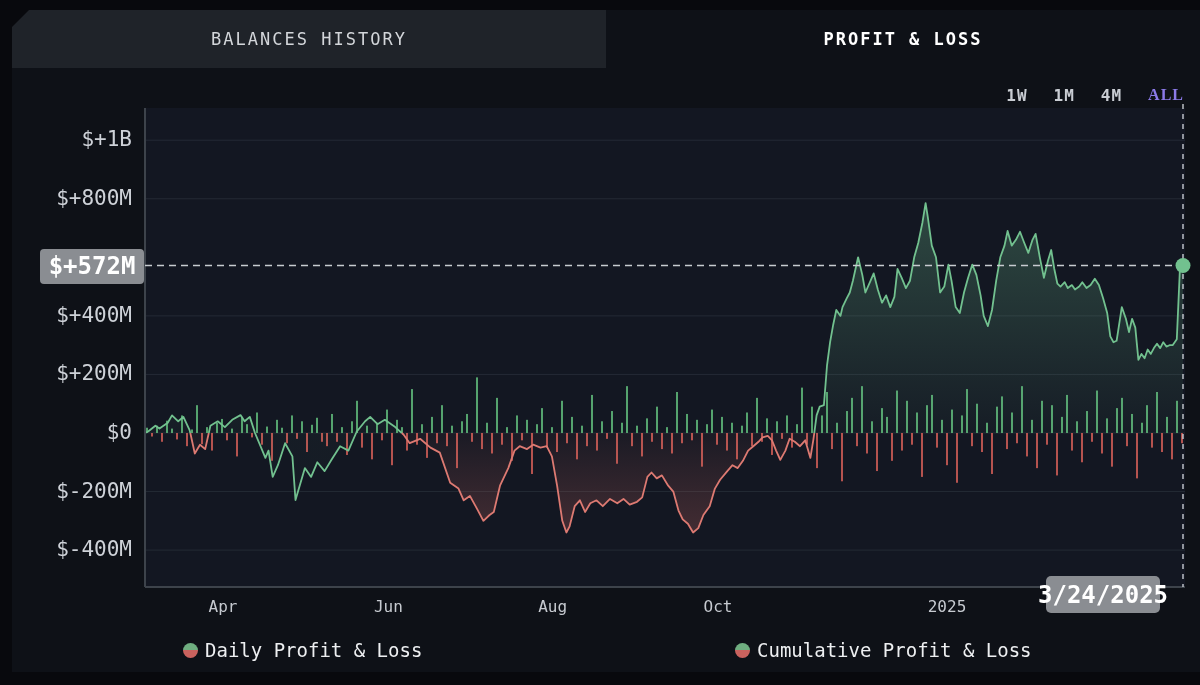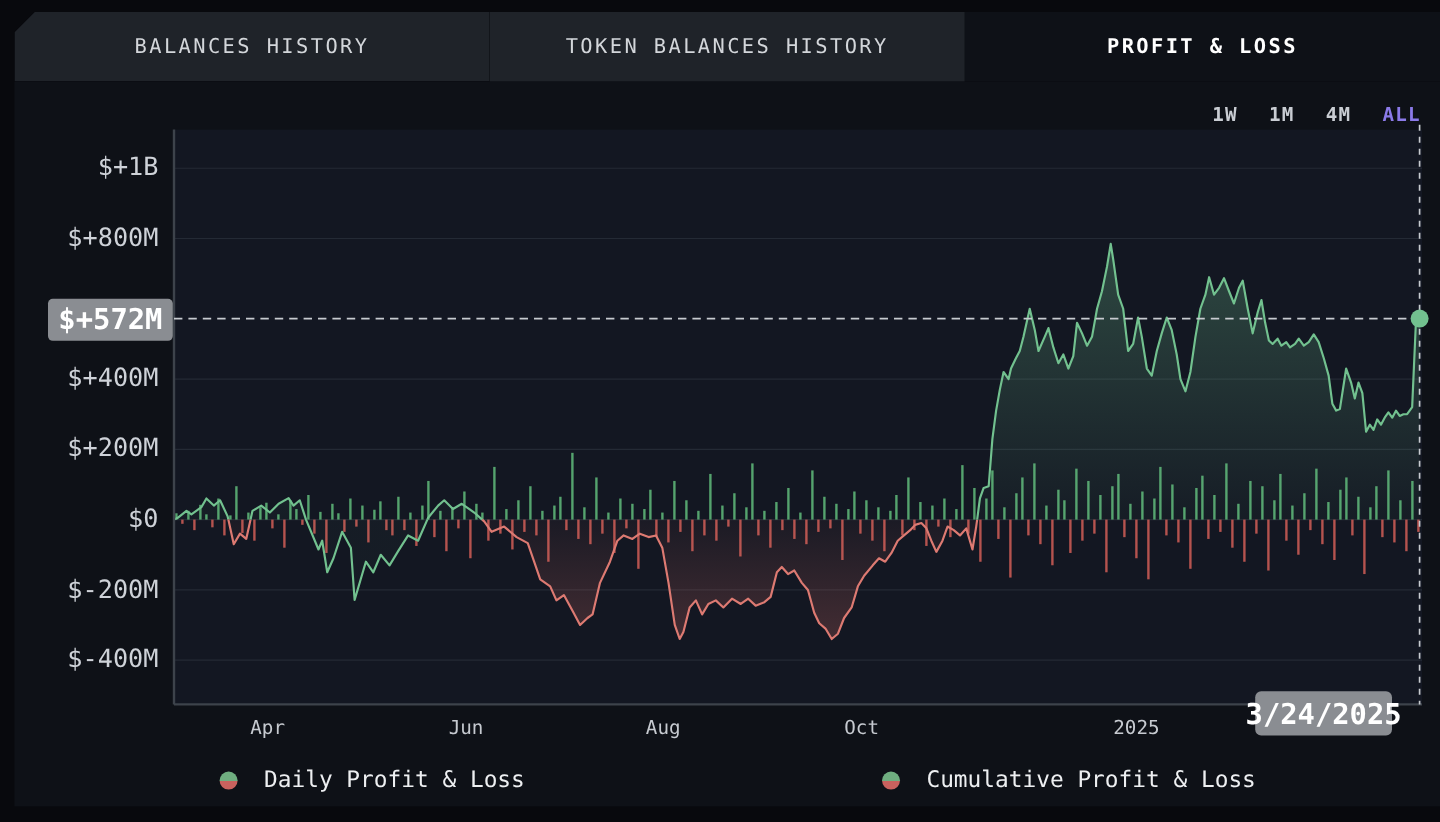--- a/index.html
+++ b/index.html
@@ -9,44 +9,43 @@
   .tabbar{position:absolute;left:12px;top:10px;right:0;height:58px;display:flex;}
   .tab{flex:1;display:flex;align-items:center;justify-content:center;
        font-size:17px;letter-spacing:2px;color:#d3d6da;background:#1f2329;cursor:pointer;}
   .tab.first{clip-path:polygon(17px 0,100% 0,100% 100%,0 100%,0 17px);}
   .tab.active{background:#0e1117;color:#ffffff;font-weight:600;}
   
   .main{position:absolute;left:12px;top:68px;right:0;bottom:13px;background:#0e1117;}
   
   .range{position:absolute;top:86px;right:16px;display:flex;gap:26px;z-index:5;justify-content:center;}
   .range .opt{font-size:16px;font-weight:700;letter-spacing:1px;color:#c9cdd3;cursor:pointer;}
-  .range .opt.active{color:#8b7ae8;}
+  .range .opt.active{color:#8b7ae8;font-family:Liberation Serif, serif;}
   
   svg.chart{position:absolute;left:0;top:0;width:1200px;height:685px;z-index:2;}
   
   .ylabel{position:absolute;left:0;width:132px;text-align:right;font-size:21px;color:#ced2d8;z-index:3;}
   .xlabel{position:absolute;width:100px;text-align:center;font-size:16px;color:#c6cad0;top:597px;z-index:3;}
   .badge{position:absolute;background:#8a8d92;color:#ffffff;font-weight:700;font-size:24px;
          display:flex;align-items:center;justify-content:center;border-radius:4px;z-index:6;}
   .badge.y{left:40px;width:104px;height:35px;}
   .badge.x{left:1046px;top:576px;width:114px;height:37px;border-radius:5px;}
   
-  .legend-item{position:absolute;top:638px;height:24px;display:flex;align-items:center;gap:22px;z-index:4;cursor:pointer;}
+  .legend-item{position:absolute;top:638px;height:24px;display:flex;align-items:center;gap:7px;z-index:4;cursor:pointer;}
   .legend-dot{width:15px;height:15px;border-radius:50%;
               background:linear-gradient(to bottom,#6fae80 0 50%,#c9625e 50% 100%);}
   .legend-label{font-size:19px;color:#edeff1;}
 </style>
 </head>
 <body>
 
 <div class="page">
 
   <div class="tabbar">
       <div class="tab first">BALANCES HISTORY</div>
-      <div class="tab">TOKEN BALANCES HISTORY</div>
       <div class="tab active">PROFIT &amp; LOSS</div>
     </div>
 
   <div class="main"></div>
 
   <div class="range">
       <div class="opt">1W</div>
       <div class="opt">1M</div>
       <div class="opt">4M</div>
       <div class="opt active">ALL</div>

